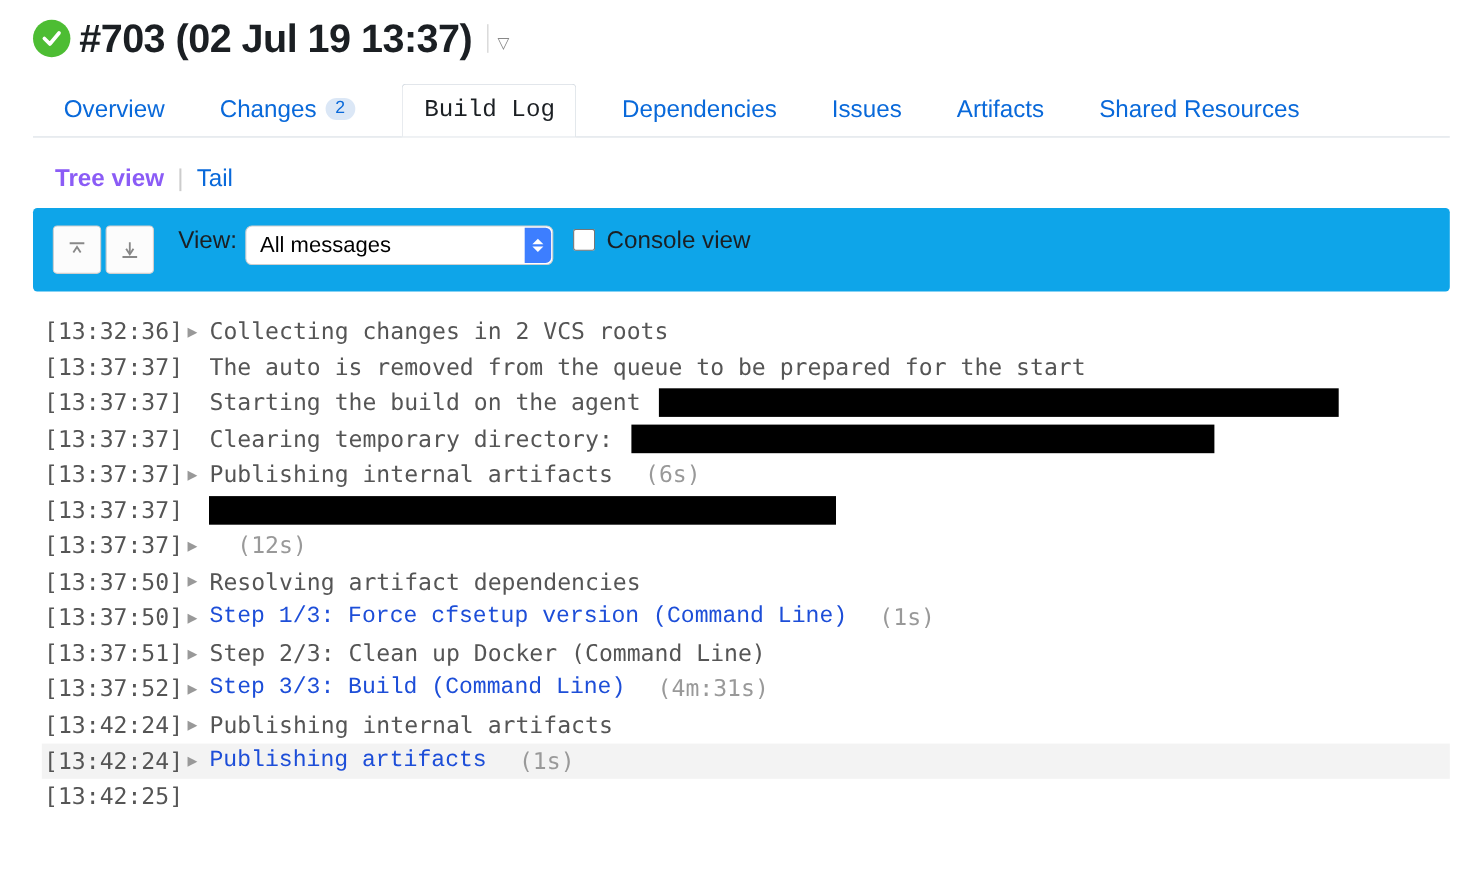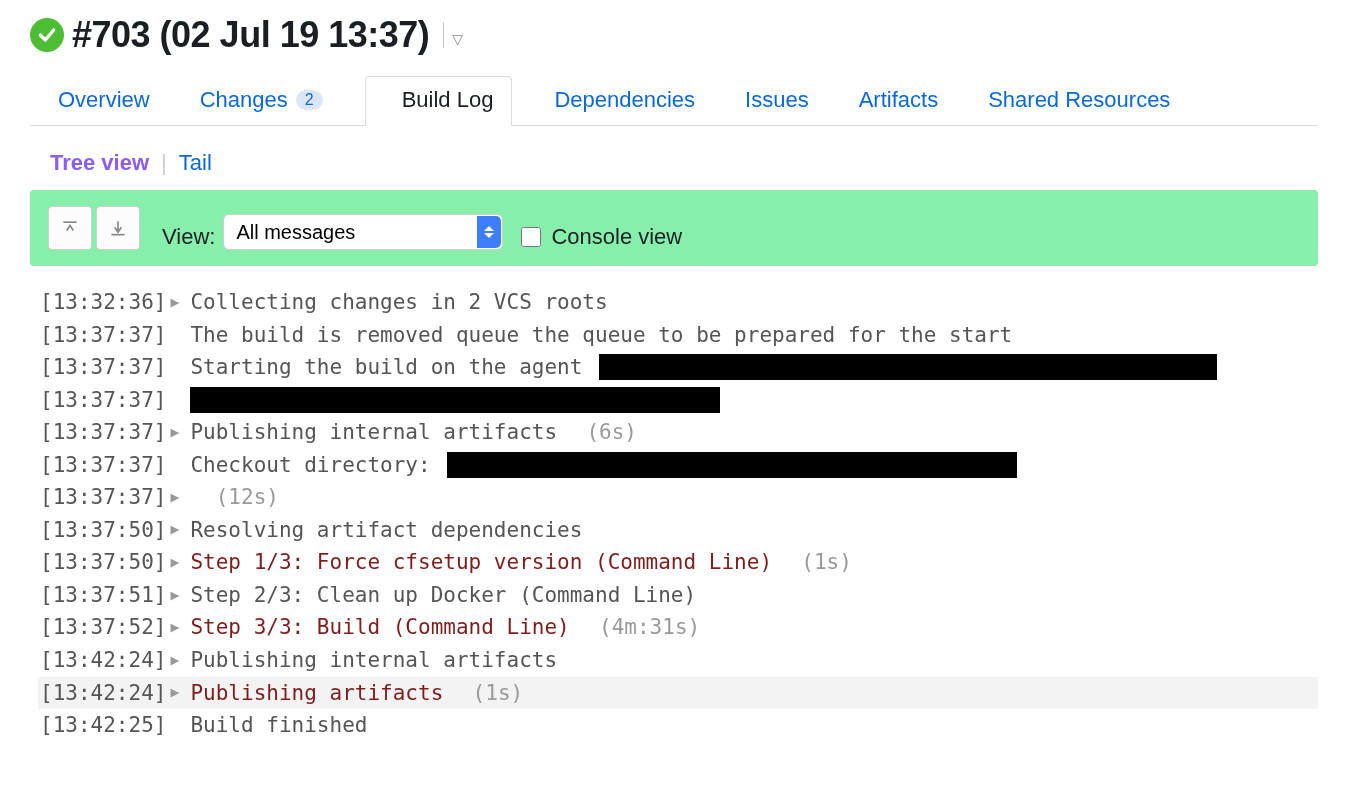--- a/index.html
+++ b/index.html
@@ -60,46 +60,47 @@
     align-items: center;
     gap: 8px;
     position: relative;
   }
   .tab.active {
     color: #1b1f23;
     border: 1px solid #d8dee4;
     border-bottom: 1px solid #fff;
     border-radius: 4px 4px 0 0;
     margin-bottom: -1px;
-    padding-left: 36px;
+    padding-left: 20px;
     padding-right: 18px;
+    font-family: Liberation Mono, monospace;
   }
   .badge {
     background: #dbe7f6;
     color: #0969da;
     border-radius: 10px;
     padding: 1px 9px;
     font-size: 16px;
   }
   .view-toggle {
     display: flex;
     align-items: center;
     gap: 12px;
     font-size: 22px;
     padding: 0 20px 14px;
   }
   .view-toggle .active-view { font-weight: 700; color: #8b5cf6; }
   .view-toggle .sep { color: #ccc; }
   .view-toggle .link { color: #0969da; cursor: pointer; }
   .toolbar {
-    background: #86efac;
+    background: #0ea5e9;
     border-radius: 4px;
     padding: 16px 18px;
     display: flex;
-    align-items: flex-end;
+    align-items: flex-start;
     gap: 4px;
     margin-bottom: 14px;
   }
   .icon-btn {
     width: 44px;
     height: 44px;
     background: #fcfcfc;
     border: 1px solid #cfcfcf;
     border-radius: 4px;
     display: inline-flex;
@@ -184,21 +185,21 @@
   .ts { color: #555; }
   .expander {
     color: #999;
     width: 16px;
     display:inline-block;
     font-size: 15px;
     text-align: left;
   }
   .expander.blank { color: transparent; }
   .msg { color: #555; }
-  .msg.orange { color: #7f1d1d; }
+  .msg.orange { color: #1d4ed8; font-family: Liberation Mono, monospace; }
   .duration { color: #999; }
   .redact {
     display: inline-block;
     background: #000;
     height: 26px;
     vertical-align: middle;
   }
 </style>
 </head>
 <body>
@@ -266,26 +267,26 @@
     <span class="select-caret"></span>
   </span>
   <label class="checkbox-wrap">
     <input type="checkbox" style="">
     <span>Console view</span>
   </label>
 </div>
 
 <div class="log" id="log">
     <div class="log-row"><span class="ts">[13:32:36]</span><span class="expander">▶</span><span class="msg ">Collecting changes in 2 VCS roots</span></div>
-    <div class="log-row"><span class="ts">[13:37:37]</span><span class="expander blank">▶</span><span class="msg ">The build is removed queue the queue to be prepared for the start</span></div>
+    <div class="log-row"><span class="ts">[13:37:37]</span><span class="expander blank">▶</span><span class="msg ">The auto is removed from the queue to be prepared for the start</span></div>
     <div class="log-row"><span class="ts">[13:37:37]</span><span class="expander blank">▶</span><span class="msg ">Starting the build on the agent </span><span class="redact" style="width: 618px;"></span></div>
-    <div class="log-row"><span class="ts">[13:37:37]</span><span class="expander blank">▶</span><span class="redact" style="width: 530px;"></span></div>
+    <div class="log-row"><span class="ts">[13:37:37]</span><span class="expander blank">▶</span><span class="msg ">Clearing temporary directory: </span><span class="redact" style="width: 530px;"></span></div>
     <div class="log-row"><span class="ts">[13:37:37]</span><span class="expander">▶</span><span class="msg ">Publishing internal artifacts</span><span class="duration">  (6s)</span></div>
-    <div class="log-row"><span class="ts">[13:37:37]</span><span class="expander blank">▶</span><span class="msg ">Checkout directory: </span><span class="redact" style="width: 570px;"></span></div>
+    <div class="log-row"><span class="ts">[13:37:37]</span><span class="expander blank">▶</span><span class="redact" style="width: 570px;"></span></div>
     <div class="log-row"><span class="ts">[13:37:37]</span><span class="expander">▶</span><span class="duration">  (12s)</span></div>
     <div class="log-row"><span class="ts">[13:37:50]</span><span class="expander">▶</span><span class="msg ">Resolving artifact dependencies</span></div>
     <div class="log-row"><span class="ts">[13:37:50]</span><span class="expander">▶</span><span class="msg orange">Step 1/3: Force cfsetup version (Command Line)</span><span class="duration">  (1s)</span></div>
     <div class="log-row"><span class="ts">[13:37:51]</span><span class="expander">▶</span><span class="msg ">Step 2/3: Clean up Docker (Command Line)</span></div>
     <div class="log-row"><span class="ts">[13:37:52]</span><span class="expander">▶</span><span class="msg orange">Step 3/3: Build (Command Line)</span><span class="duration">  (4m:31s)</span></div>
     <div class="log-row"><span class="ts">[13:42:24]</span><span class="expander">▶</span><span class="msg ">Publishing internal artifacts</span></div>
     <div class="log-row highlight"><span class="ts">[13:42:24]</span><span class="expander">▶</span><span class="msg orange">Publishing artifacts</span><span class="duration">  (1s)</span></div>
-    <div class="log-row"><span class="ts">[13:42:25]</span><span class="expander blank">▶</span><span class="msg ">Build finished</span></div>
+    <div class="log-row"><span class="ts">[13:42:25]</span><span class="expander blank">▶</span></div>
   </div>
 
 </body></html>

